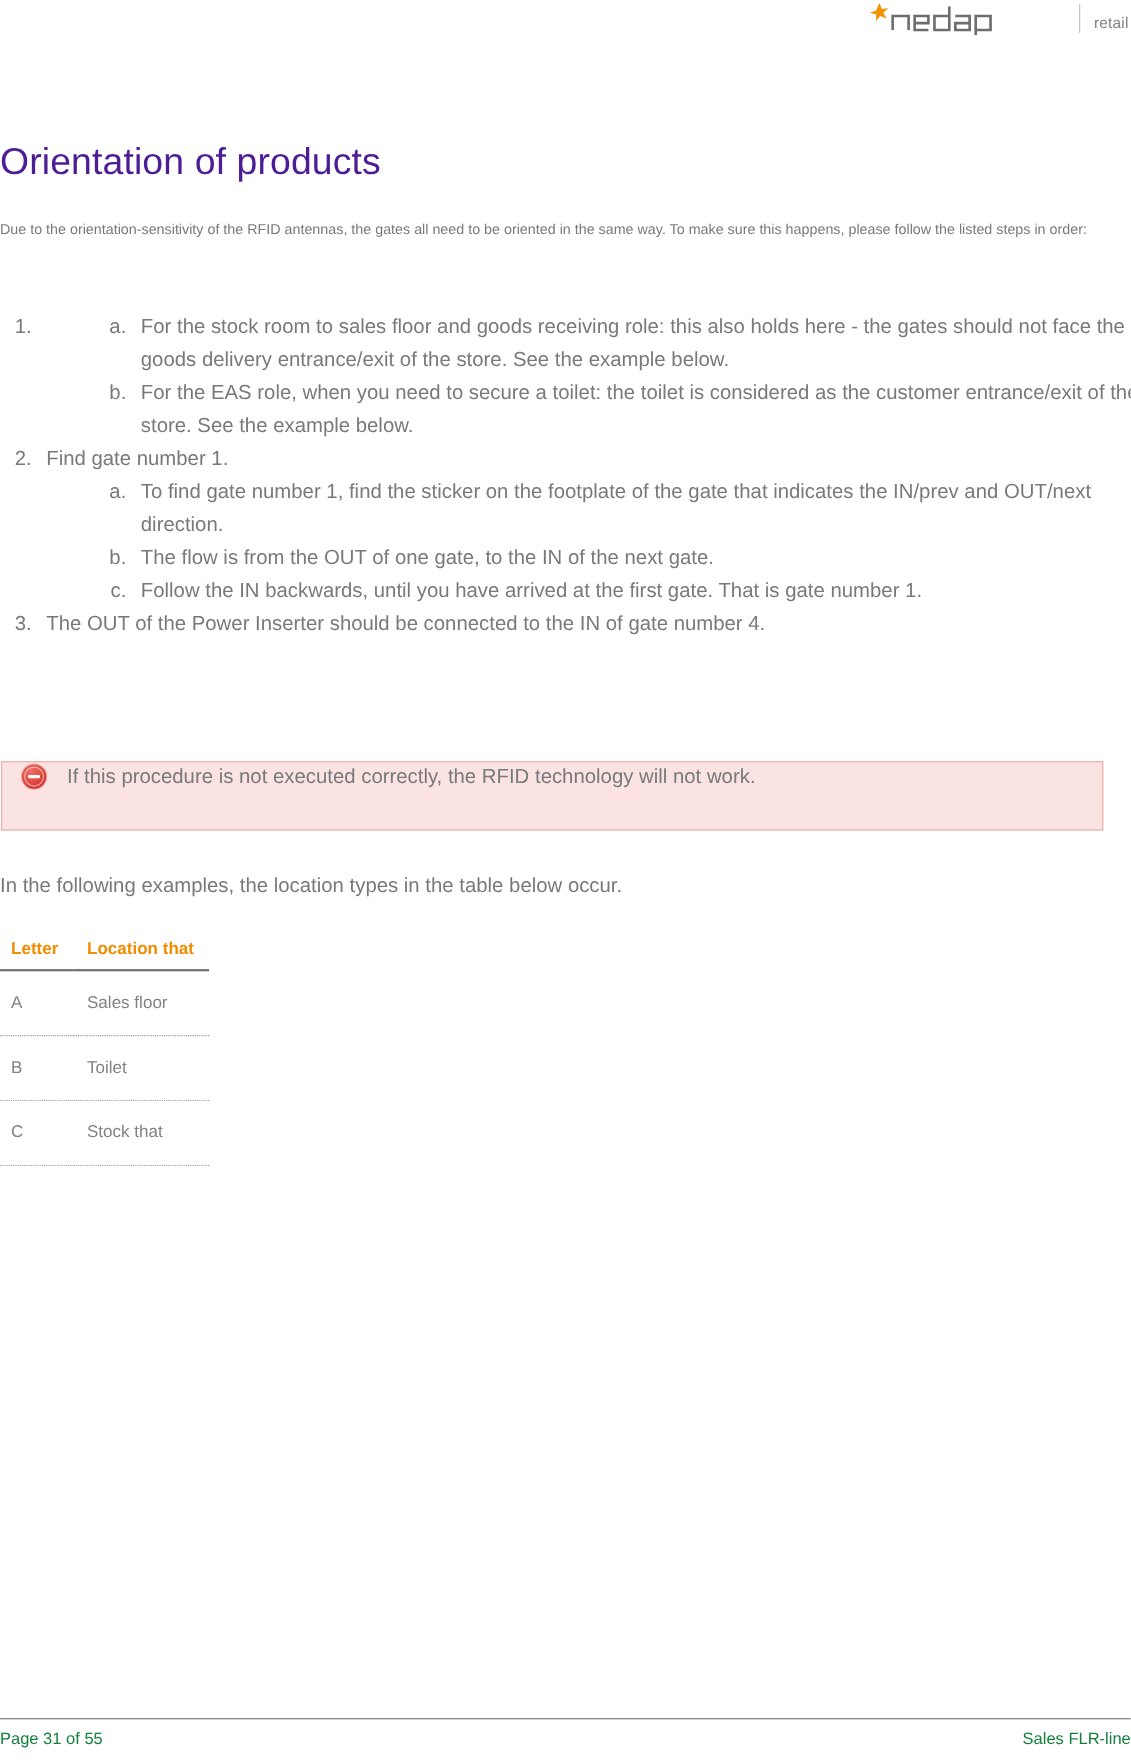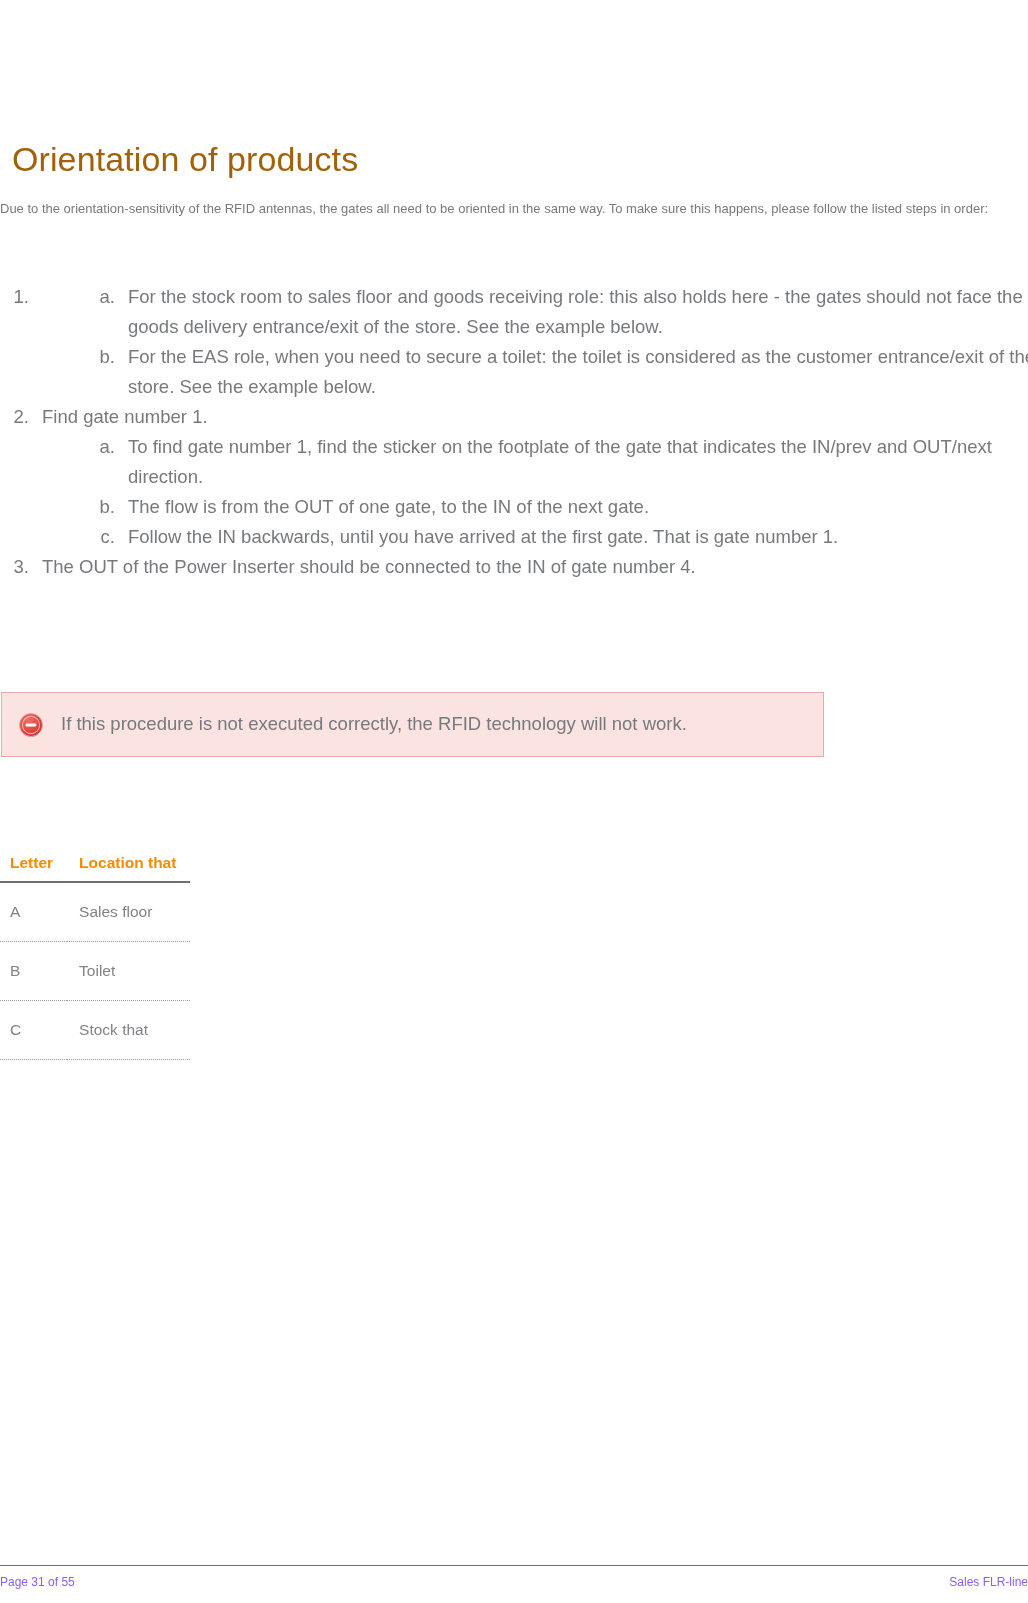--- a/index.html
+++ b/index.html
@@ -56,28 +56,28 @@
   }
   .logo-sub {
     font-size: 14px;
     color: #808285;
     letter-spacing: .2px;
     line-height: 1;
     padding-top: 6px;
   }
 
   h1.page-title {
-    margin: 12px;
+    margin: 0;
     padding: 0;
     position: absolute;
     top: 128px;
     left: 0;
     font-size: 34px;
     font-weight: 400;
-    color: #a16207;
+    color: #4c1d95;
     letter-spacing: .1px;
     line-height: 1.15;
   }
 
   p.intro {
     position: absolute;
     top: 198px;
     left: 0;
     width: 1020px;
     margin: 0;
@@ -110,28 +110,28 @@
   ol.steps ol.substeps > li {
     padding-left: 8px;
   }
   ol li::marker { color: #77797c; }
 
   
   .alert {
     position: absolute;
     top: 692px;
     left: 1px;
-    width: 823px;
+    width: 1002px;
     box-sizing: border-box;
     background: #fbe3e2;
     border: 1px solid #e9a9a5;
     display: flex;
-    align-items: flex-end;
+    align-items: flex-start;
     min-height: 63px;
-    padding: 18px 14px;
+    padding: 0 14px;
   }
   .alert-icon {
     flex: 0 0 auto;
     width: 26px;
     height: 26px;
     margin-right: 17px;
     margin-left: 2px;
     display: block;
   }
   .alert-text {
@@ -181,29 +181,56 @@
   .footer {
     position: absolute;
     left: 0;
     right: 0;
     bottom: 14px;
     padding-top: 9px;
     border-top: 1.5px solid #6d6e71;
     display: flex;
     align-items: flex-start;
     justify-content: space-between;
-    font-size: 12px;
-    color: #8b5cf6;
+    font-size: 15px;
+    color: #15803d;
   }
 </style>
 </head>
 <body>
 
 <div class="page">
 
+  <div class="header">
+    <div class="logo-block">
+      <span class="logo-mark">
+        <svg width="182" height="30" viewBox="0 0 182 30" aria-hidden="true">
+
+          <g fill="#F39200">
+            <path d="M14.5 0.5 L16.6 6.1 L22.5 5.6 L18.0 9.6 L21.0 14.8 L15.2 12.6 L11.3 17.2 L11.6 11.2 L5.9 9.6 L11.5 7.6 Z"></path>
+          </g>
+
+          <g fill="none" stroke="#6d6e71" stroke-width="2.4">
+
+            <path d="M26.5 25.3 L26.5 12.5 L41.0 12.5 L41.0 25.3"></path>
+
+            <path d="M59.0 25.3 L46.5 25.3 L46.5 12.5 L59.0 12.5 L59.0 19.0 L46.5 19.0"></path>
+
+            <path d="M78.0 4.0 L78.0 25.3 L64.5 25.3 L64.5 12.5 L78.0 12.5"></path>
+
+            <path d="M83.5 12.5 L96.5 12.5 L96.5 25.3 L83.5 25.3 L83.5 19.0 L96.5 19.0"></path>
+
+            <path d="M102.0 30.0 L102.0 12.5 L115.5 12.5 L115.5 25.3 L102.0 25.3"></path>
+          </g>
+        </svg>
+      </span>
+      <span class="logo-divider"></span>
+      <span class="logo-sub">retail</span>
+    </div>
+  </div>
 
   <h1 class="page-title">Orientation of products</h1>
 
   <p class="intro">Due to the orientation-sensitivity of the RFID antennas, the gates all need to be oriented in the same way. To make sure this happens, please follow the listed steps in order:</p>
 
   <ol class="steps">
     <li>
       <ol class="substeps">
         <li>For the stock room to sales floor and goods receiving role: this also holds here - the gates should not face the goods delivery entrance/exit of the store. See the example below.</li>
         <li>For the EAS role, when you need to secure a toilet: the toilet is considered as the customer entrance/exit of the store. See the example below.</li>
@@ -233,20 +260,21 @@
           </radialGradient>
         </defs>
         <circle cx="13" cy="13" r="11.5" fill="url(#noEntryGrad)" stroke="#e9a9a5" stroke-width="1"></circle>
         <circle cx="13" cy="13" r="8.6" fill="none" stroke="#ffffff" stroke-width="1.1" opacity="0.55"></circle>
         <rect x="7.6" y="11.6" width="10.8" height="2.9" rx="1.2" fill="#ffffff"></rect>
       </svg>
     </span>
     <span class="alert-text">If this procedure is not executed correctly, the RFID technology will not work.</span>
   </div>
 
+  <p class="examples">In the following examples, the location types in the table below occur.</p>
 
   <table class="loc-table">
     <thead>
       <tr>
         <th class="col-letter">Letter</th>
         <th>Location that</th>
       </tr>
     </thead>
     <tbody>
       <tr>

